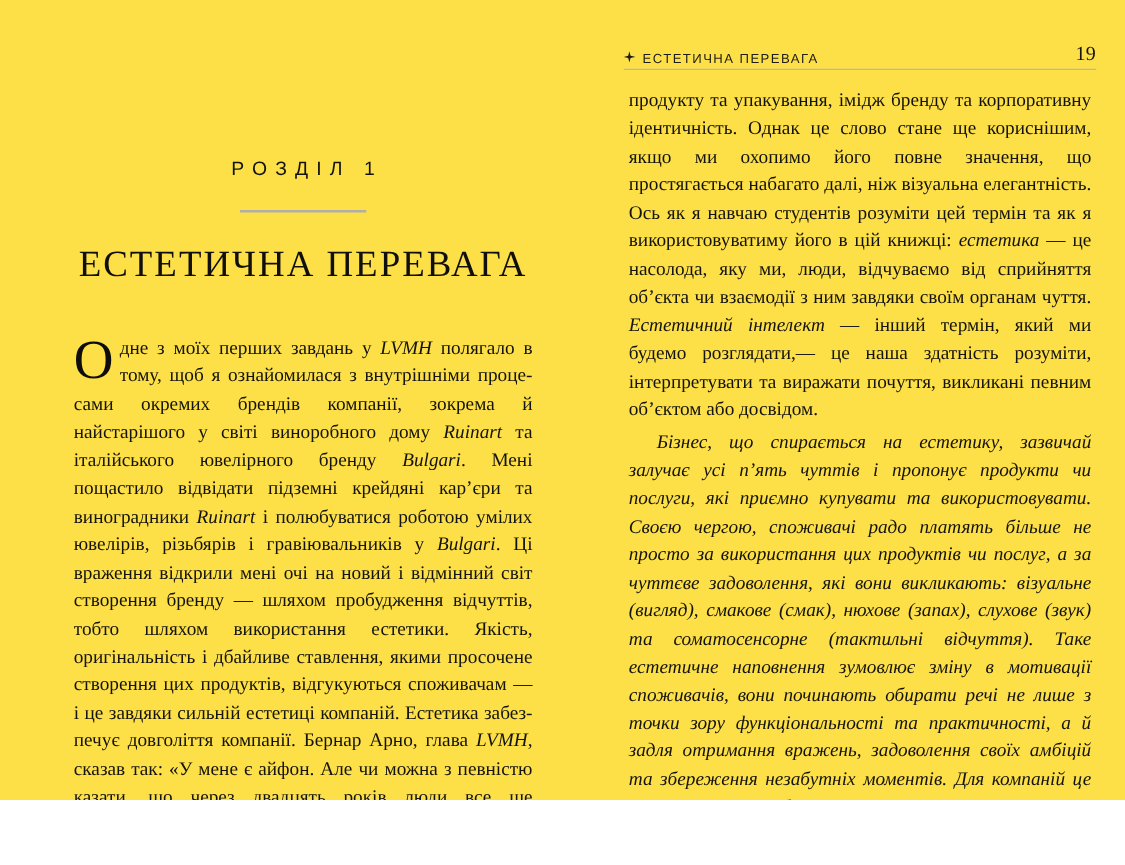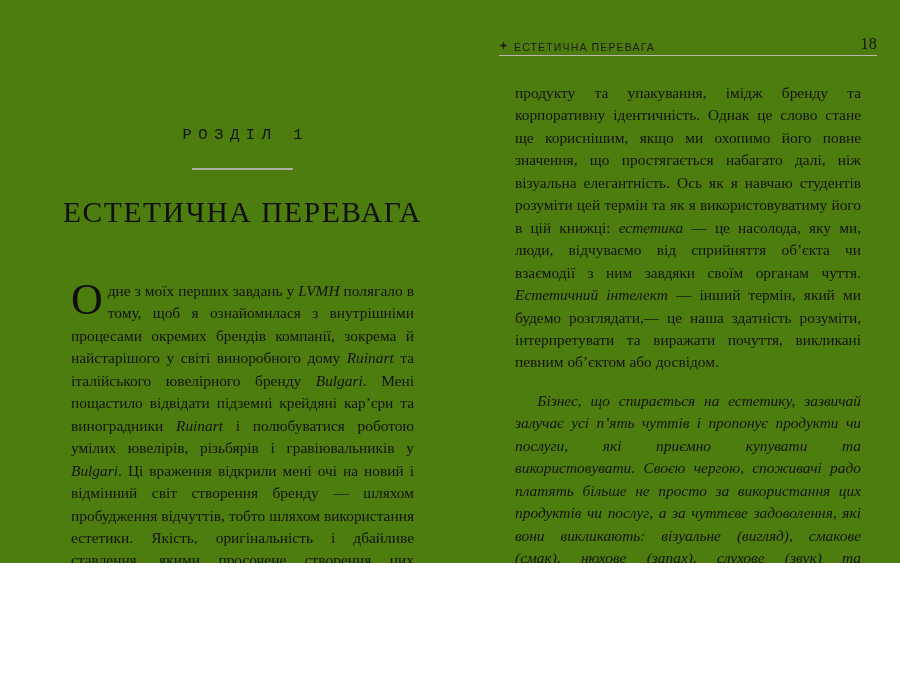--- a/index.html
+++ b/index.html
@@ -4,22 +4,22 @@
 <title>Естетична перевага — сторінка 19</title>
 <style>
   html, body {
     margin: 0;
     padding: 0;
     background: #ffffff;
   }
   .page {
     position: relative;
     width: 900px;
-    height: 563px;
-    background: #4d7c0f;
+    height: 640px;
+    background: #fde047;
     overflow: hidden;
     font-family: "Liberation Serif", "DejaVu Serif", serif;
     color: #14130f;
     box-sizing: border-box;
   }
 
   
   .running-head {
     position: absolute;
     left: 499px;
@@ -66,21 +66,21 @@
 
   
   .chapter-opener {
     position: absolute;
     left: 55px;
     top: 128px;
     width: 375px;
     text-align: center;
   }
   .chapter-eyebrow {
-    font-family: Liberation Mono, monospace;
+    font-family: Liberation Sans, sans-serif;
     font-size: 15.5px;
     letter-spacing: 6.5px;
     text-indent: 6.5px;
     color: #14130f;
     text-transform: uppercase;
     line-height: 1;
   }
   .chapter-rule {
     width: 101px;
     height: 2px;
@@ -107,21 +107,21 @@
     text-align: justify;
     text-justify: inter-word;
     hyphens: manual;
     color: #14130f;
     box-sizing: border-box;
   }
   .col-left  { left: 55px;  top: 264px; width: 375px; }
   .col-right { left: 499px; top: 66px;  width: 378px; }
 
   .col p {
-    margin: 16px;
+    margin: 4px;
     text-align: justify;
   }
   .col p.indent { text-indent: 1.45em; font-style: italic; }
   .col p.no-indent { text-indent: 0; }
 
   
   .dropcap-para { text-indent: 0; }
   .dropcap-para::first-letter {
     float: left;
     font-family: "Liberation Serif", "DejaVu Serif", serif;
@@ -147,21 +147,21 @@
 
   <div class="running-head">
     <div class="rh-left">
       <span class="sparkle-icon">
         <svg viewBox="0 0 10 10" width="9" height="9" aria-hidden="true">
           <path d="M5 0 L6.05 3.95 L10 5 L6.05 6.05 L5 10 L3.95 6.05 L0 5 L3.95 3.95 Z" fill="#1d1c18"></path>
         </svg>
       </span>
       <span class="rh-title">ЕСТЕТИЧНА ПЕРЕВАГА</span>
     </div>
-    <span class="rh-folio">18</span>
+    <span class="rh-folio">19</span>
   </div>
 
   <div class="chapter-opener">
     <div class="chapter-eyebrow">РОЗДІЛ 1</div>
     <div class="chapter-rule"></div>
     <h1 class="chapter-title">ЕСТЕТИЧНА ПЕРЕВАГА</h1>
   </div>
 
   <div class="col col-left">
     <p class="dropcap-para"><span class="dc">О</span>дне з моїх перших завдань у <i>LVMH</i> полягало в тому, щоб я ознайомилася з внутрішніми проце­сами окремих брендів компанії, зокрема й найстарішого у світі виноробного дому <i>Ruinart</i> та італійського ювелір­ного бренду <i>Bulgari</i>. Мені пощастило відвідати підземні крейдяні кар’єри та виноградники <i>Ruinart</i> і полюбувати­ся роботою умілих ювелірів, різьбярів і гравіювальників у <i>Bulgari</i>. Ці враження відкрили мені очі на новий і від­мінний світ створення бренду — шляхом пробудження відчуттів, тобто шляхом використання естетики. Якість, оригінальність і дбайливе ставлення, якими просочене створення цих продуктів, відгукуються споживачам — і це завдяки сильній естетиці компаній. Естетика забез­печує довголіття компанії. Бернар Арно, глава <i>LVMH</i>, сказав так: «У мене є айфон. Але чи можна з певністю казати, що через двадцять років люди все ще користува­тимуться айфонами? Можливо, ні. Можливо, ми матиме­мо якийсь новий продукт або щось [більш] інноваційне. Однак я з упевненістю можу сказати, що і через двадцять років люди так само питимуть »<sup class="fn">1</sup>.</p>

